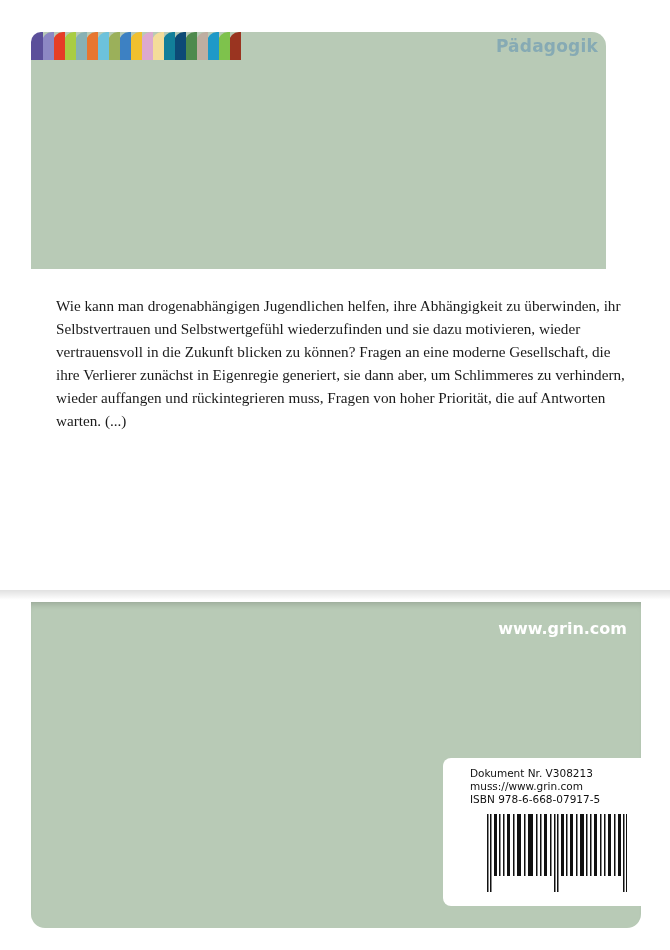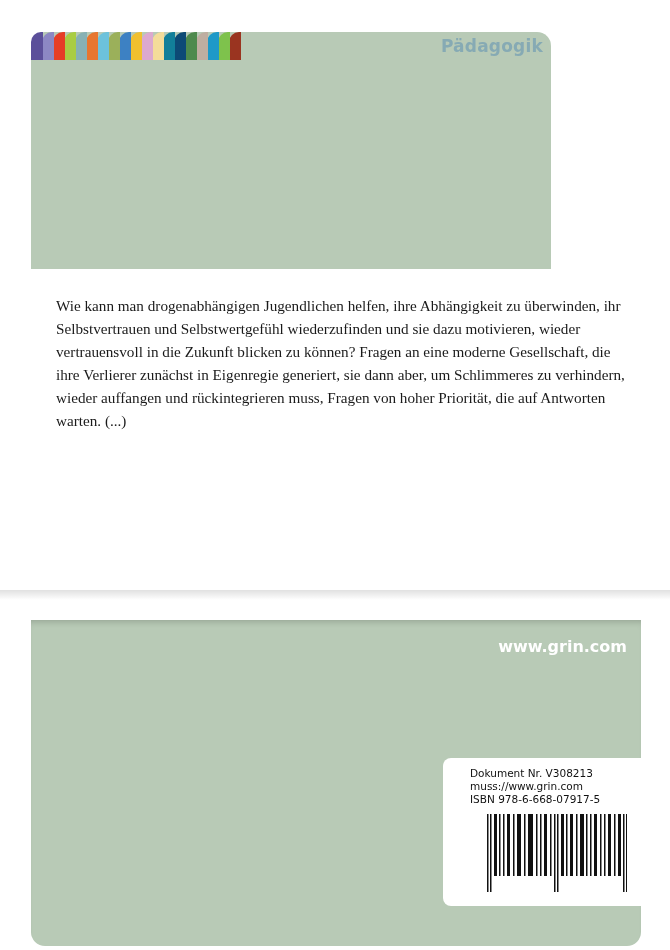--- a/index.html
+++ b/index.html
@@ -1,21 +1,21 @@
 <!DOCTYPE html>
 <html><head>
 <meta charset="utf-8">
 <style>
   html, body { margin: 0; padding: 0; }
   body {
     width: 670px; height: 950px; background: #ffffff; position: relative; overflow: hidden;
     font-family: "Liberation Serif", serif;
   }
   .top-panel {
-    position: absolute; left: 31px; top: 32px; width: 520px; height: 237px;
+    position: absolute; left: 31px; top: 32px; width: 575px; height: 237px;
     background: #b8cab6; border-top-left-radius: 14px; border-top-right-radius: 14px;
   }
   .stripes {
     position: absolute; left: 0; top: 0; height: 28px; display: flex;
   }
   .stripe {
     width: 12px; height: 28px; margin-right: 0;
     border-top-left-radius: 10px;
   }
   .stripe + .stripe { margin-left: -1px; }
@@ -27,21 +27,21 @@
   .blurb {
     position: absolute; left: 45px; top: 283px; width: 595px;
     font-size: 15.2px; line-height: 23px; color: #1a1a1a;
   }
   .blurb p { margin: 11px; }
   .white-area-shadow {
     position: absolute; left: 0; top: 590px; width: 670px; height: 10px;
     background: linear-gradient(to bottom, rgba(0,0,0,0.12), rgba(0,0,0,0));
   }
   .bottom-panel {
-    position: absolute; left: 31px; top: 620px; width: 610px; height: 326px;
+    position: absolute; left: 31px; top: 602px; width: 610px; height: 326px;
     background: #b8cab6; border-bottom-left-radius: 14px; border-bottom-right-radius: 14px;
     box-shadow: inset 0 6px 6px -4px rgba(0,0,0,0.18);
   }
   .site {
     position: absolute; right: 14px; top: 17px;
     font-family: "DejaVu Sans", sans-serif; font-weight: bold; font-size: 16px; color: #ffffff;
   }
   .isbn-box {
     position: absolute; left: 443px; top: 758px; width: 198px; height: 148px;
     background: #ffffff; border-top-left-radius: 8px; border-bottom-left-radius: 8px;

